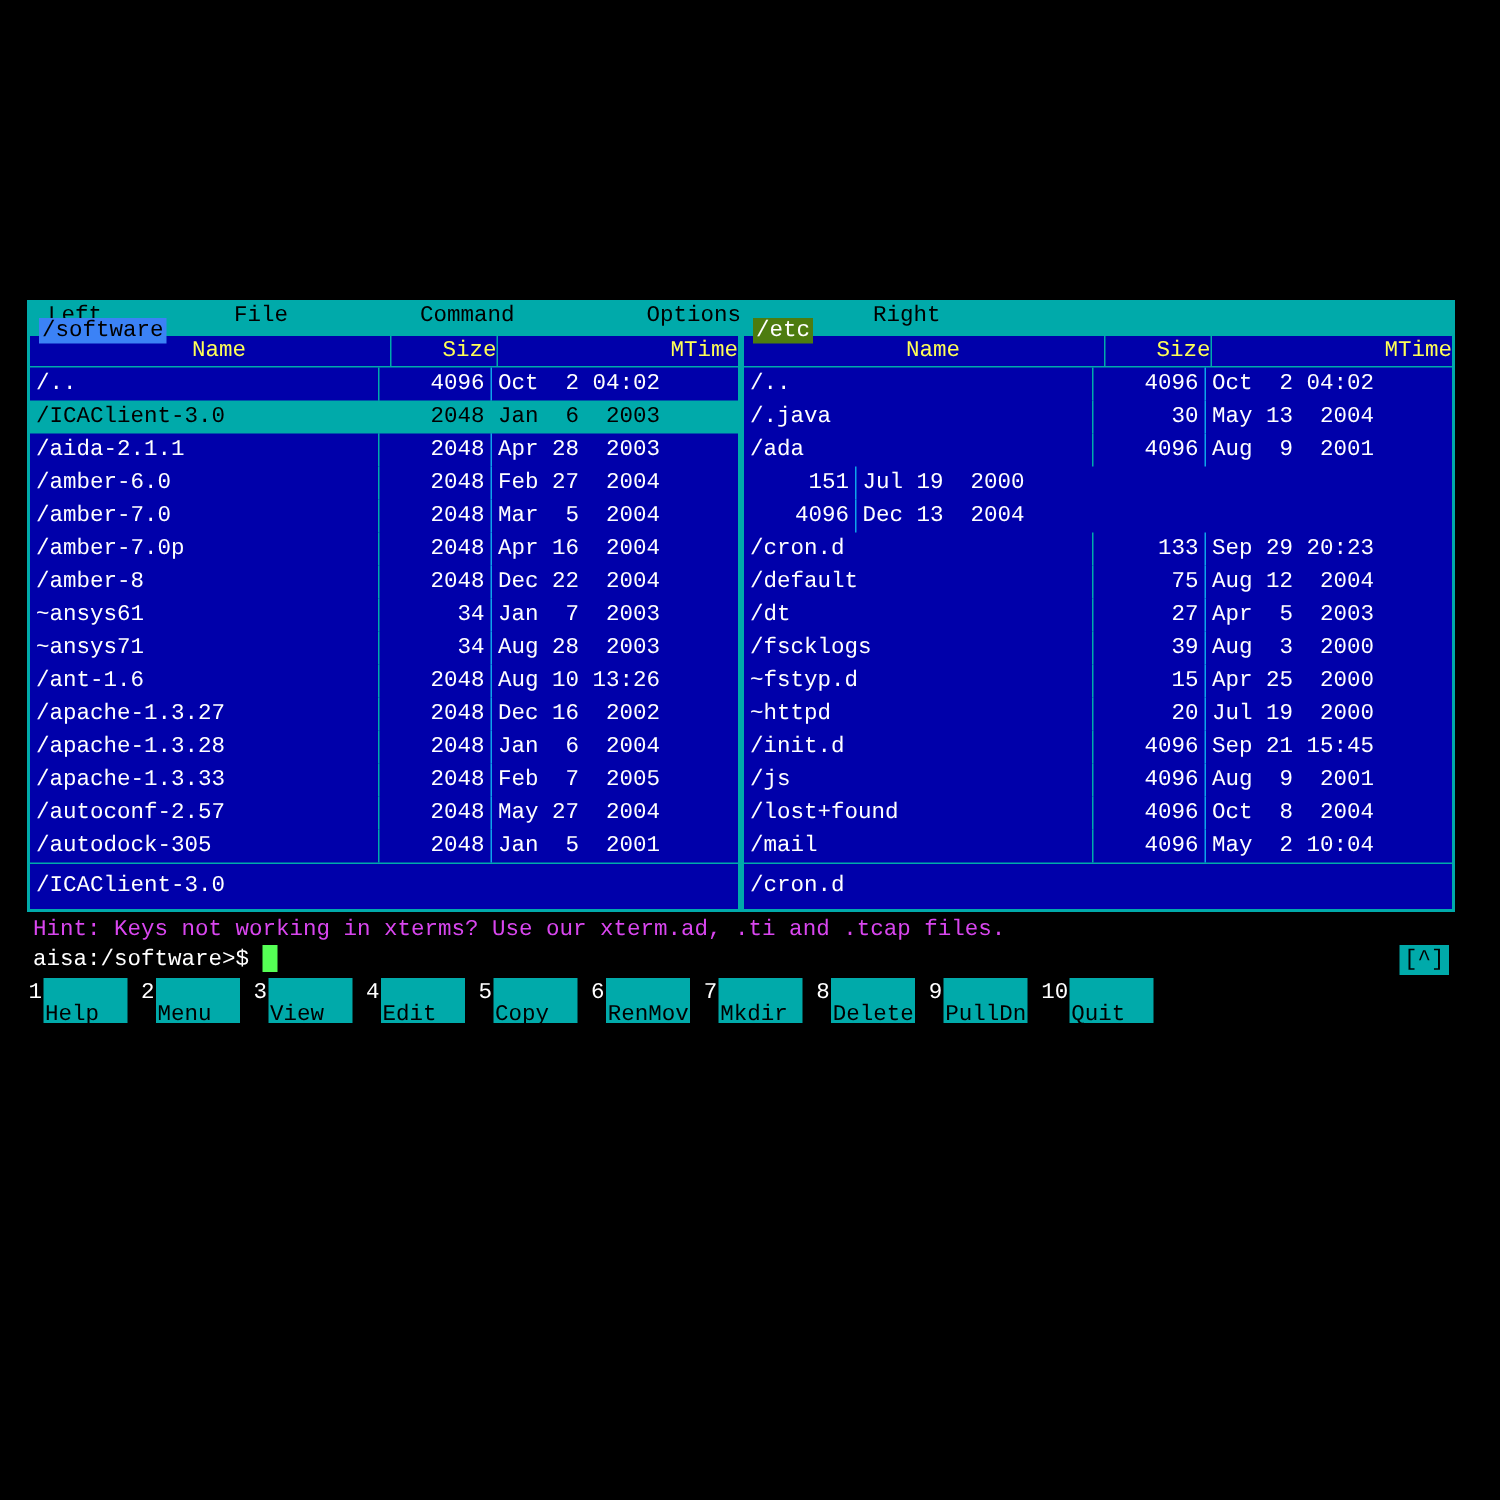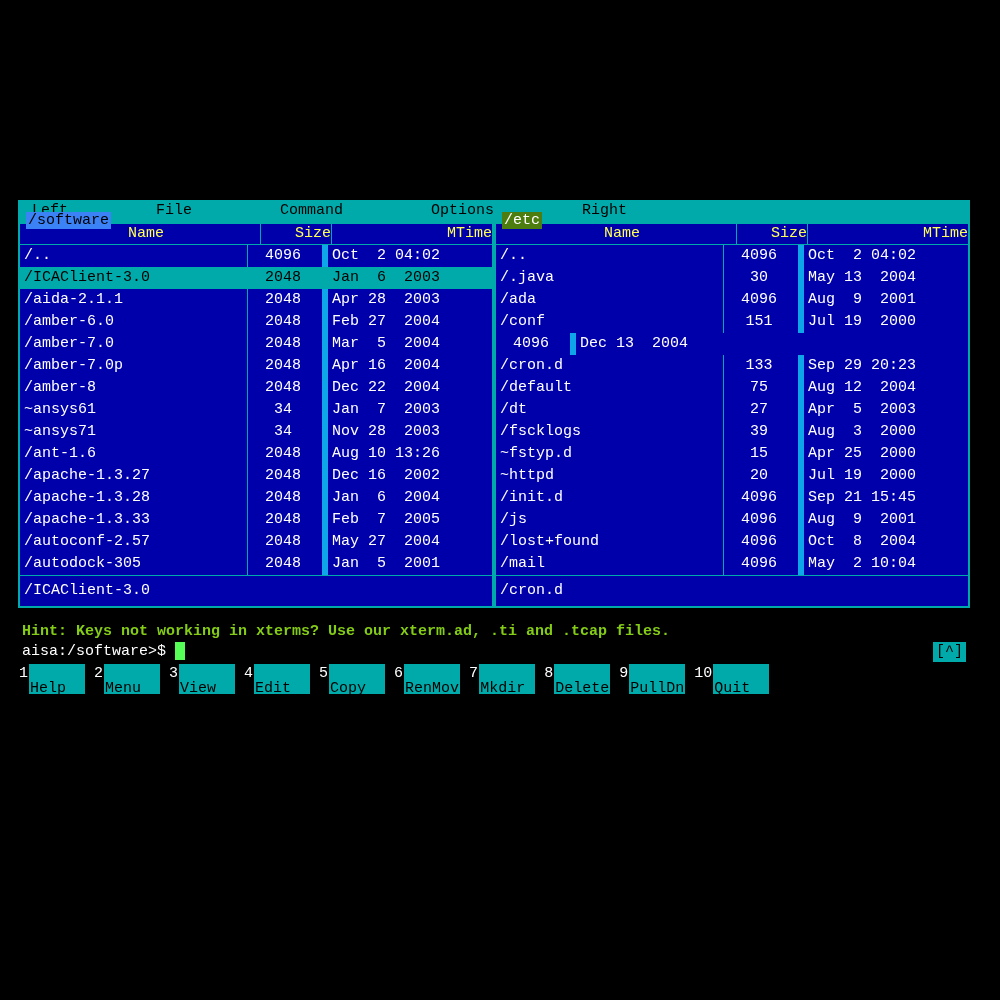--- a/index.html
+++ b/index.html
@@ -66,37 +66,36 @@
   display: flex;
   color: #fff;
   height: 22px;
   line-height: 22px;
 }
 .file-row.selected {
   background: #00aaaa;
   color: #000;
 }
 .cell-name { flex: 1; padding-left: 4px; border-right: 1px solid #00aaaa; white-space: pre; overflow: hidden; }
-.cell-size { width: 70px; text-align: center; padding-right: 4px; border-right: 6px solid #0ea5e9; }
+.cell-size { width: 70px; text-align: right; padding-right: 4px; border-right: 1px solid #0ea5e9; }
 .cell-mtime { width: 160px; padding-left: 4px; white-space: pre; }
 .selected .cell-name, .selected .cell-size, .selected .cell-mtime { border-right-color: #00aaaa; }
 .panel-status {
   border-top: 1px solid #00aaaa;
   color: #fff;
   height: 30px;
   line-height: 30px;
   padding-left: 4px;
 }
 .hint-line {
-  color: #84cc16;
+  color: #d946ef;
   height: 20px;
   line-height: 20px;
   padding-left: 4px;
-  margin-top: 14px;
-  font-weight: bold;
+  margin-top: 2px;
 }
 .prompt-line {
   color: #fff;
   height: 20px;
   line-height: 20px;
   padding-left: 4px;
   display: flex;
   justify-content: space-between;
   align-items: center;
 }
@@ -186,21 +185,21 @@
             <div class="cell-mtime">Dec 22  2004</div>
           </div>
           <div class="file-row">
             <div class="cell-name">~ansys61</div>
             <div class="cell-size">34</div>
             <div class="cell-mtime">Jan  7  2003</div>
           </div>
           <div class="file-row">
             <div class="cell-name">~ansys71</div>
             <div class="cell-size">34</div>
-            <div class="cell-mtime">Nov 28  2003</div>
+            <div class="cell-mtime">Aug 28  2003</div>
           </div>
           <div class="file-row">
             <div class="cell-name">/ant-1.6</div>
             <div class="cell-size">2048</div>
             <div class="cell-mtime">Aug 10 13:26</div>
           </div>
           <div class="file-row">
             <div class="cell-name">/apache-1.3.27</div>
             <div class="cell-size">2048</div>
             <div class="cell-mtime">Dec 16  2002</div>
@@ -246,21 +245,20 @@
             <div class="cell-name">/.java</div>
             <div class="cell-size">30</div>
             <div class="cell-mtime">May 13  2004</div>
           </div>
           <div class="file-row">
             <div class="cell-name">/ada</div>
             <div class="cell-size">4096</div>
             <div class="cell-mtime">Aug  9  2001</div>
           </div>
           <div class="file-row">
-            <div class="cell-name">/conf</div>
             <div class="cell-size">151</div>
             <div class="cell-mtime">Jul 19  2000</div>
           </div>
           <div class="file-row">
             <div class="cell-size">4096</div>
             <div class="cell-mtime">Dec 13  2004</div>
           </div>
           <div class="file-row">
             <div class="cell-name">/cron.d</div>
             <div class="cell-size">133</div>

